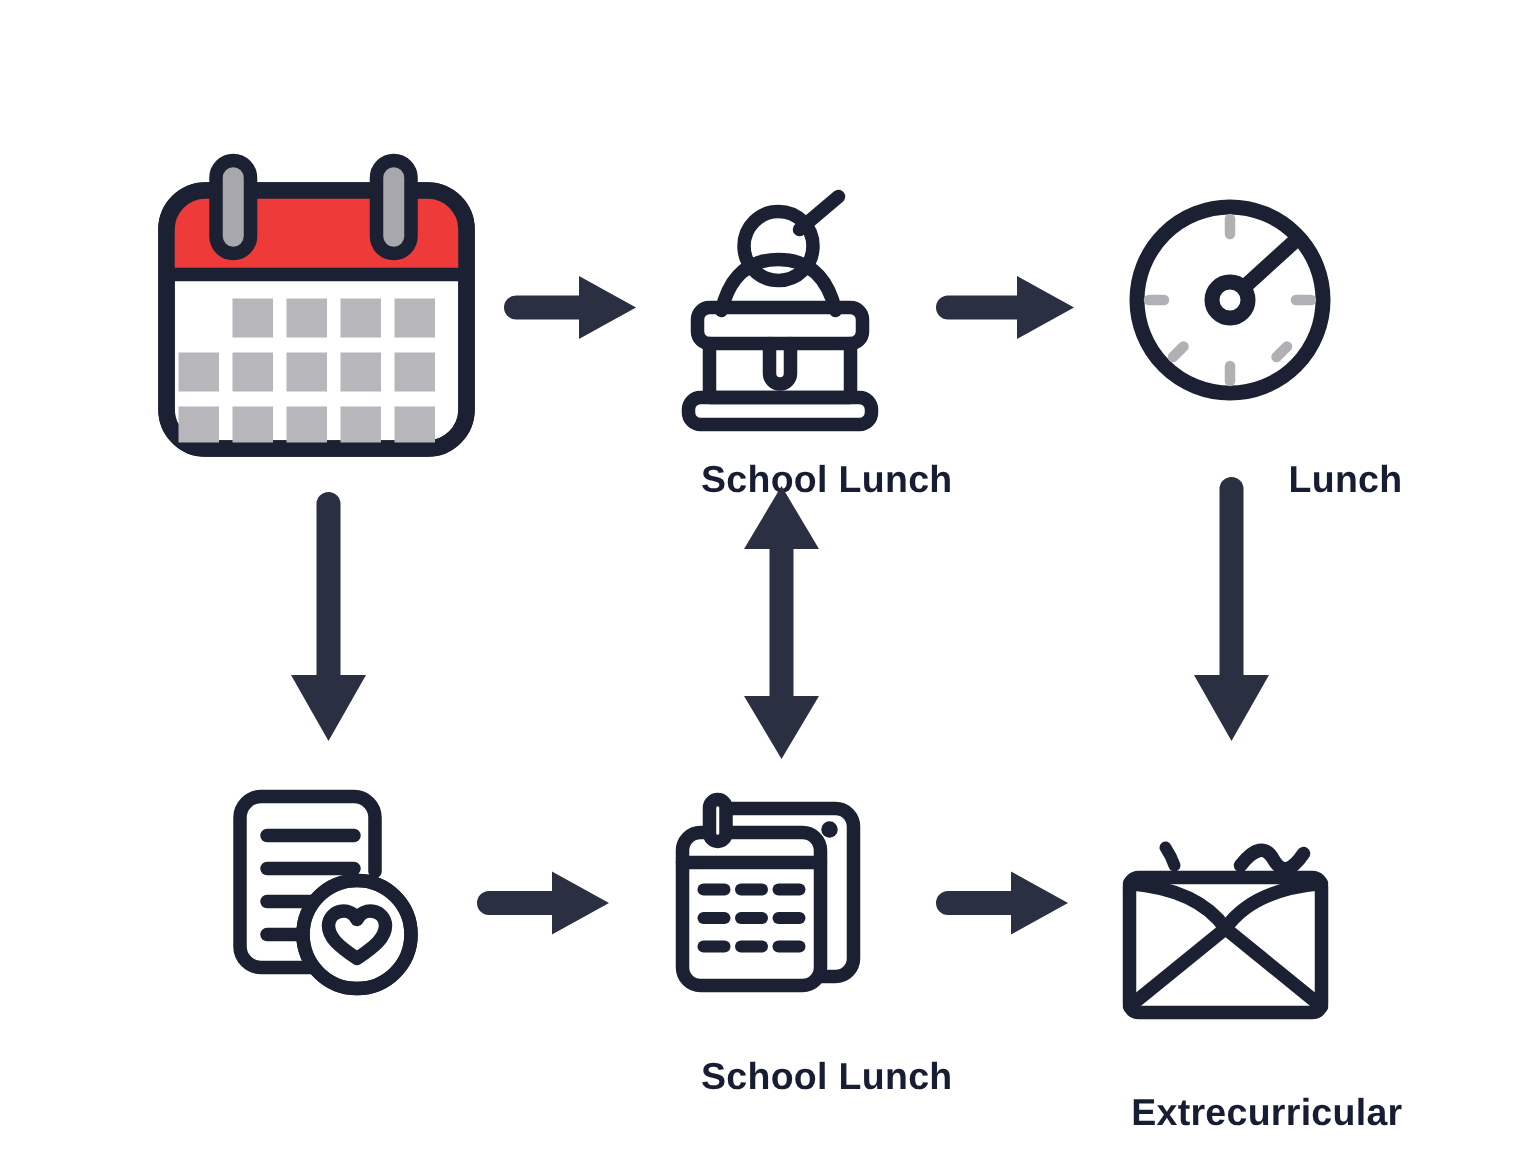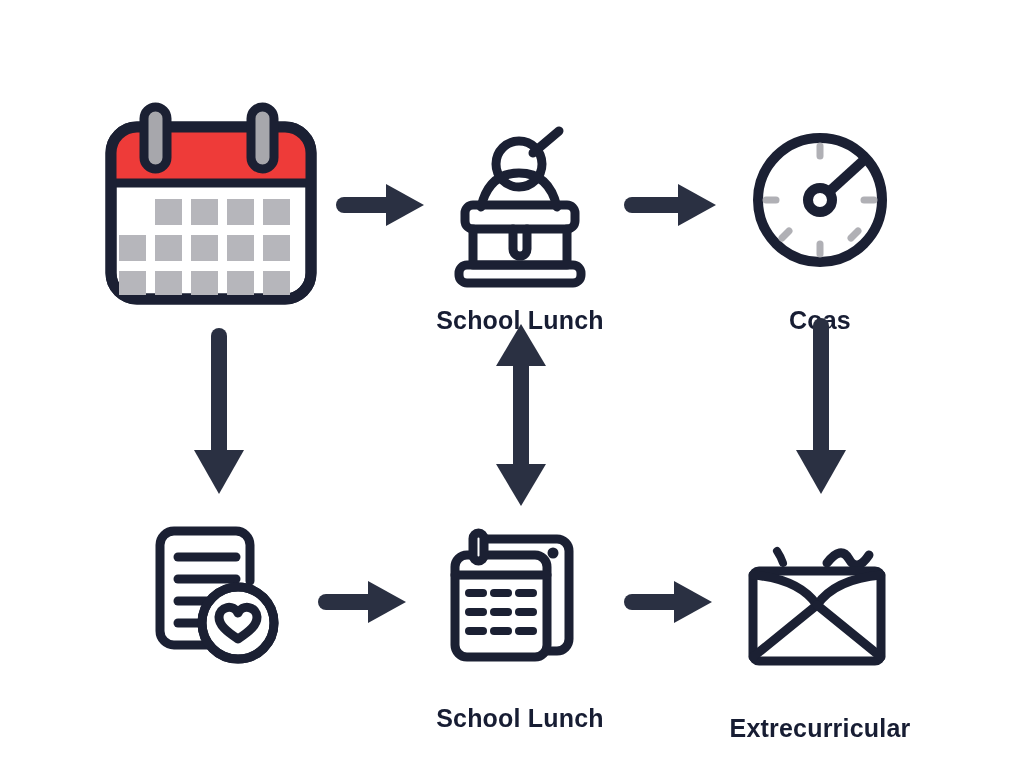--- a/index.html
+++ b/index.html
@@ -17,21 +17,21 @@
   #canvas {
     position: relative;
     width: 1024px;
     height: 768px;
     background: #ffffff;
   }
   .node {
     position: absolute;
     display: flex;
     flex-direction: column;
-    align-items: center;
+    align-items: flex-end;
     justify-content: flex-start;
   }
   .node .icon-box {
     width: 230px;
     height: 200px;
     display: flex;
     align-items: center;
     justify-content: center;
   }
   .node .node-label {
@@ -127,21 +127,21 @@
           <line x1="124" y1="80" x2="134" y2="80"></line>
           <line x1="42" y1="118" x2="49" y2="111"></line>
           <line x1="111" y1="118" x2="118" y2="111"></line>
         </g>
 
         <line x1="80" y1="80" x2="124" y2="40" stroke="#1b2033" stroke-width="10" stroke-linecap="round"></line>
 
         <circle cx="80" cy="80" r="12" fill="#ffffff" stroke="#1b2033" stroke-width="10"></circle>
       </svg>
     </div>
-    <div class="node-label">Coas</div>
+    <div class="node-label">Lunch</div>
   </div>
 
   <div class="node" style="left:96px; top:498px;">
     <div class="icon-box">
       <svg width="170" height="170" viewBox="0 0 170 170" fill="none" stroke="#1b2033" stroke-width="9" stroke-linecap="round" stroke-linejoin="round">
 
         <path d="M48 18 h62 a14 14 0 0 1 14 14 v36 M48 18 a14 14 0 0 0 -14 14 v86 a14 14 0 0 0 14 14 h44"></path>
 
         <line x1="52" y1="44" x2="110" y2="44"></line>
         <line x1="52" y1="66" x2="110" y2="66"></line>
@@ -177,21 +177,21 @@
           <line x1="84" y1="99" x2="98" y2="99"></line>
           <line x1="34" y1="118" x2="48" y2="118"></line>
           <line x1="59" y1="118" x2="73" y2="118"></line>
           <line x1="84" y1="118" x2="98" y2="118"></line>
         </g>
       </svg>
     </div>
     <div class="node-label">School Lunch</div>
   </div>
 
-  <div class="node" style="left:705px; top:508px;">
+  <div class="node" style="left:705px; top:522px;">
     <div class="icon-box">
       <svg width="170" height="170" viewBox="0 0 170 170" fill="none" stroke="#1b2033" stroke-width="9" stroke-linecap="round" stroke-linejoin="round">
 
         <path d="M92 40 q14 -18 22 -4 q8 14 20 -4"></path>
         <path d="M42 28 q4 6 6 12" stroke-width="8"></path>
 
         <path d="M24 48 h116 a6 6 0 0 1 6 6 v78 a6 6 0 0 1 -6 6 h-116 a6 6 0 0 1 -6 -6 v-78 a6 6 0 0 1 6 -6 z"></path>
 
         <path d="M18 52 q46 4 64 30 q18 -26 64 -30"></path>
         <line x1="18" y1="134" x2="82" y2="82"></line>

